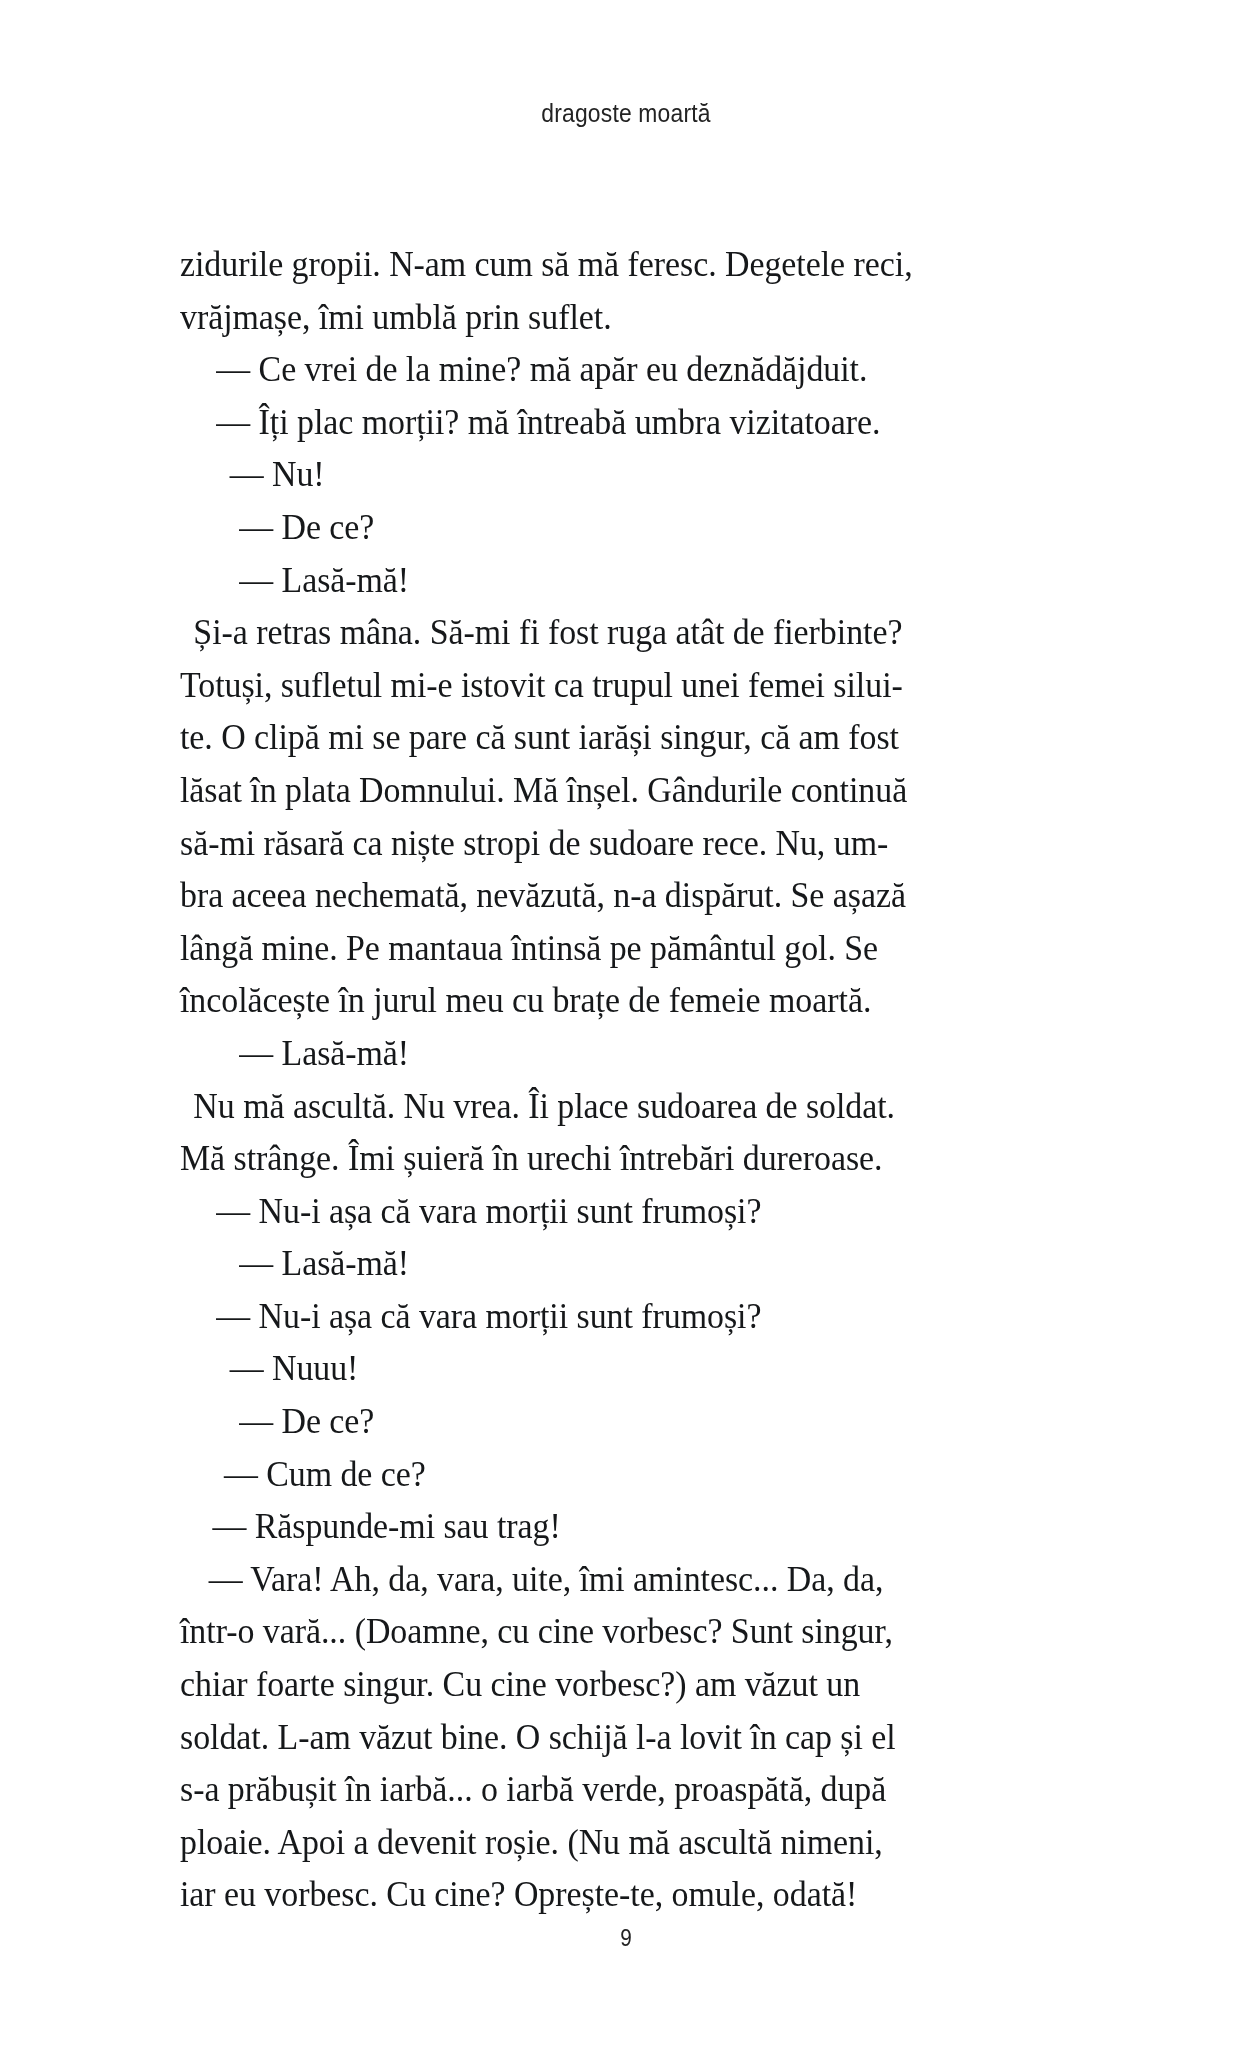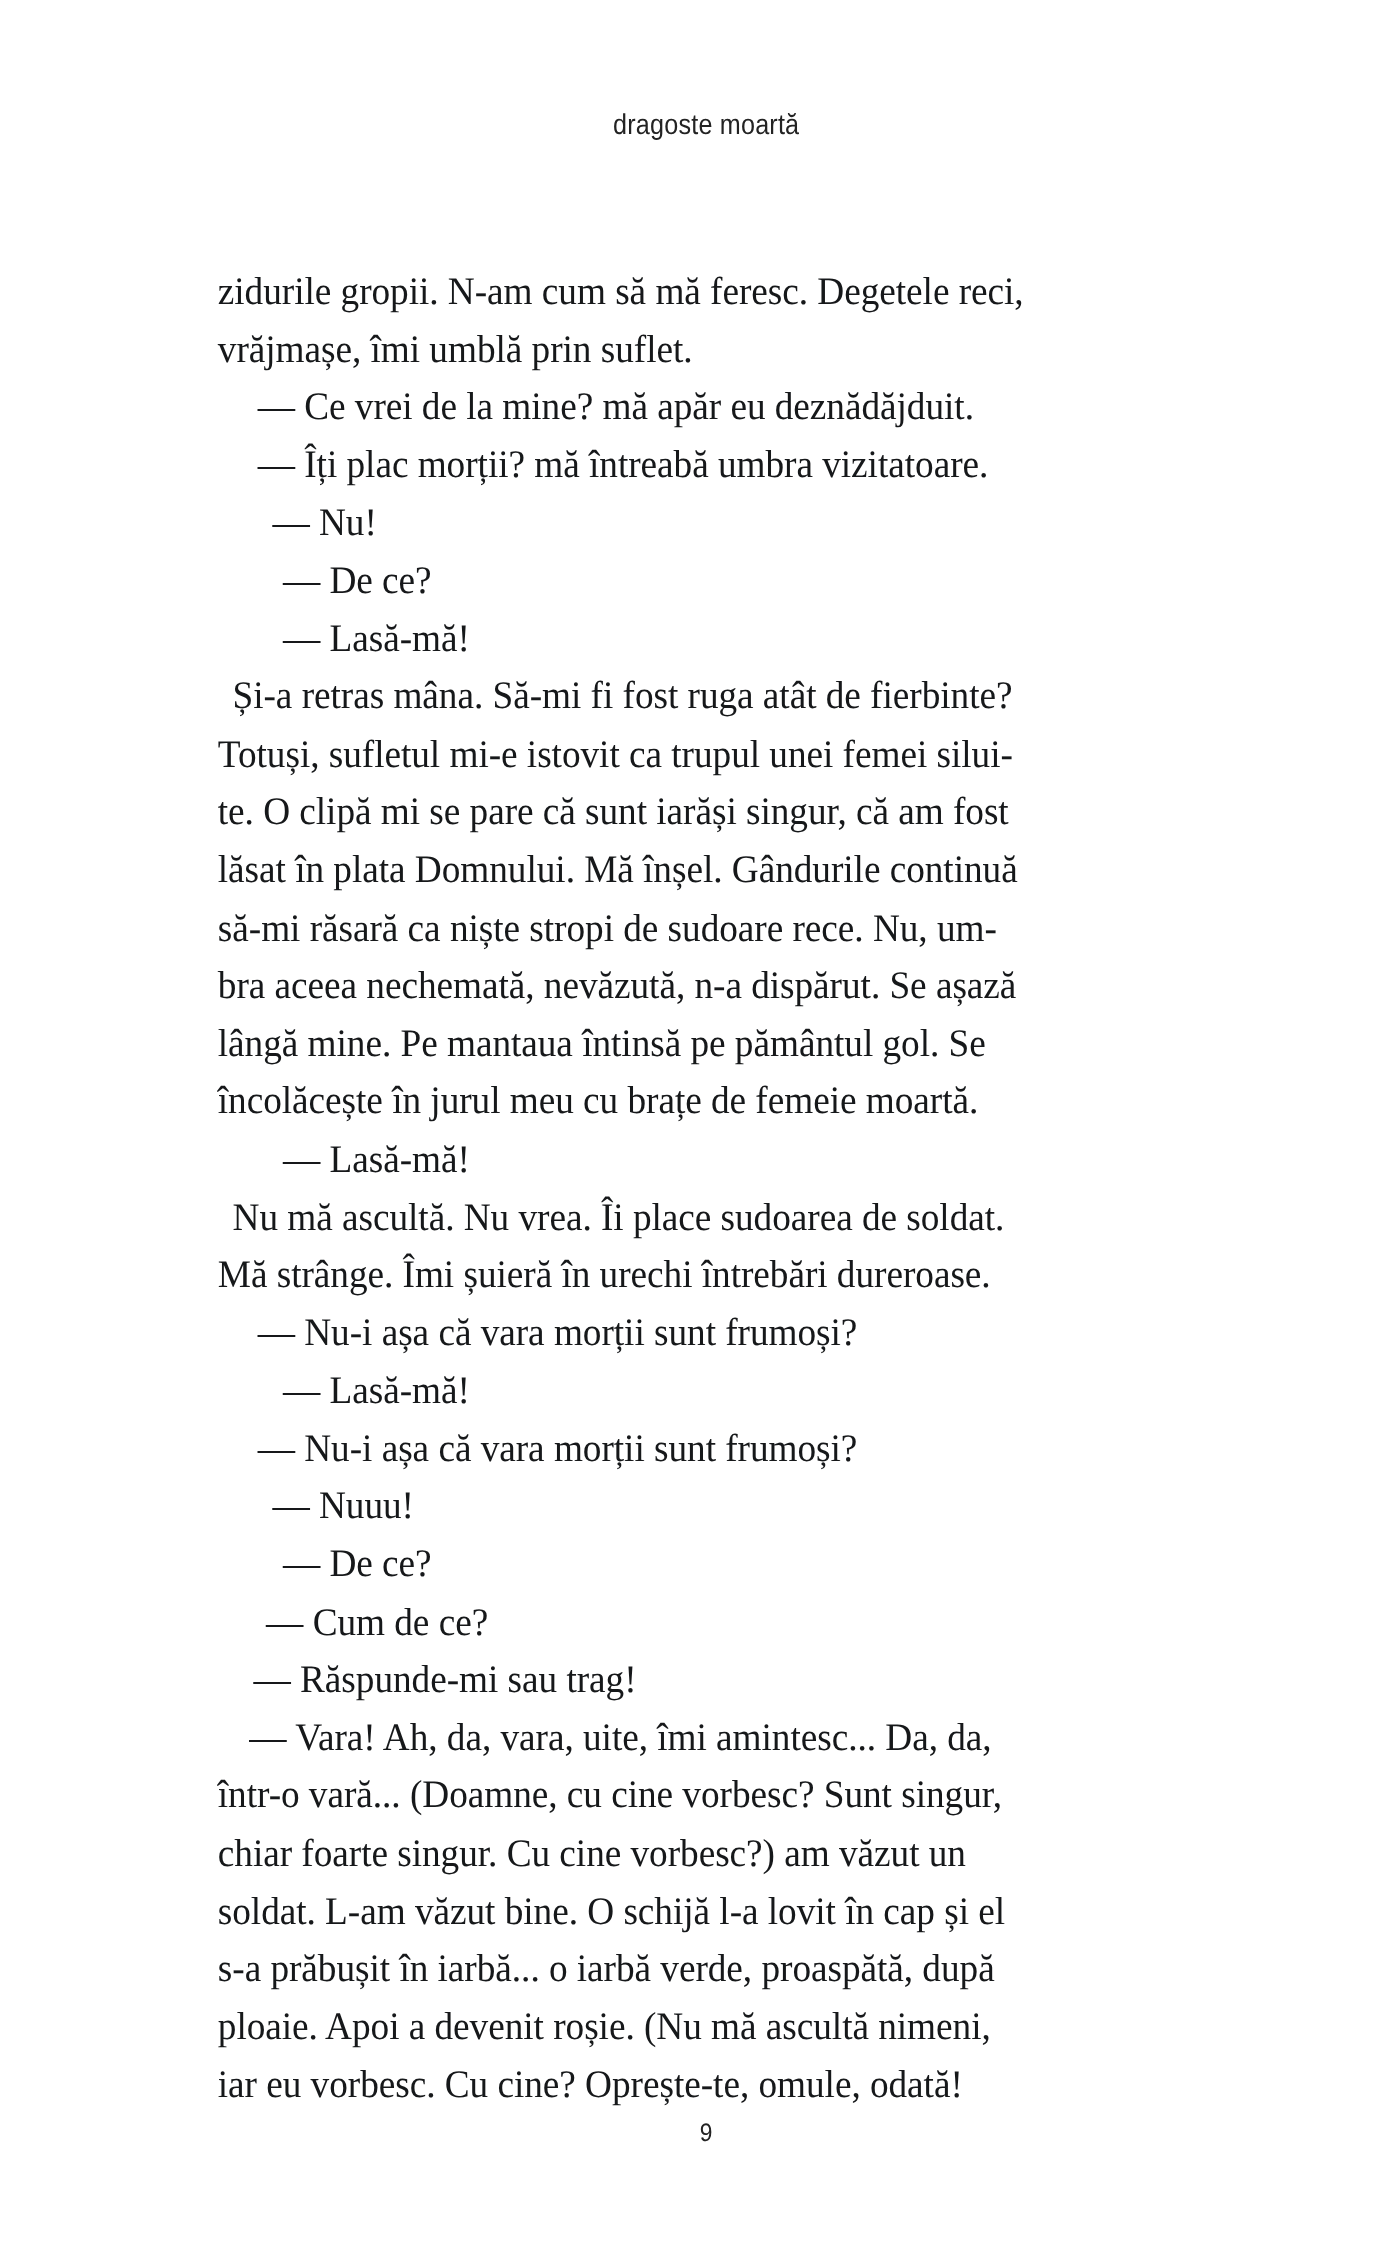--- a/index.html
+++ b/index.html
@@ -13,21 +13,20 @@
     position: relative;
     font-family: "Liberation Serif", serif;
     color: #1a1a1a;
     overflow: hidden;
   }
 
   .page {
     position: absolute;
     inset: 0;
     background: #ffffff;
-    margin-left: 32px;
   }
 
   
   .running-header {
     position: absolute;
     top: 98px;
     left: 0;
     right: 0;
     text-align: center;
     font-family: "Liberation Sans", sans-serif;
@@ -36,21 +35,21 @@
     color: #232323;
     transform: scaleX(0.88);
     transform-origin: center top;
     white-space: nowrap;
   }
 
   
   .text-block {
     position: absolute;
     top: 238px;
-    left: 166px;
+    left: 180px;
     width: 912px;
   }
 
   .line {
     font-size: 35.5px;
     line-height: 52.6px;
     color: #16181a;
     white-space: pre;
     letter-spacing: -0.05px;
     transform: scaleX(0.955);

